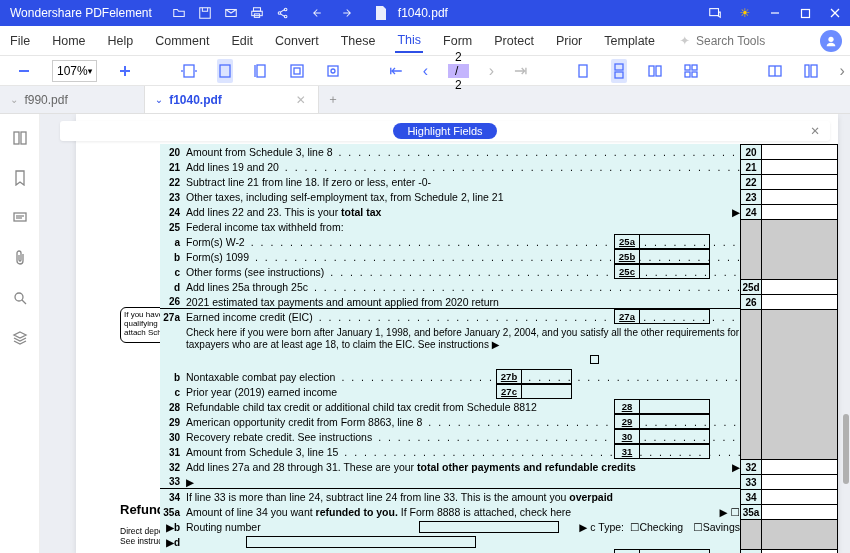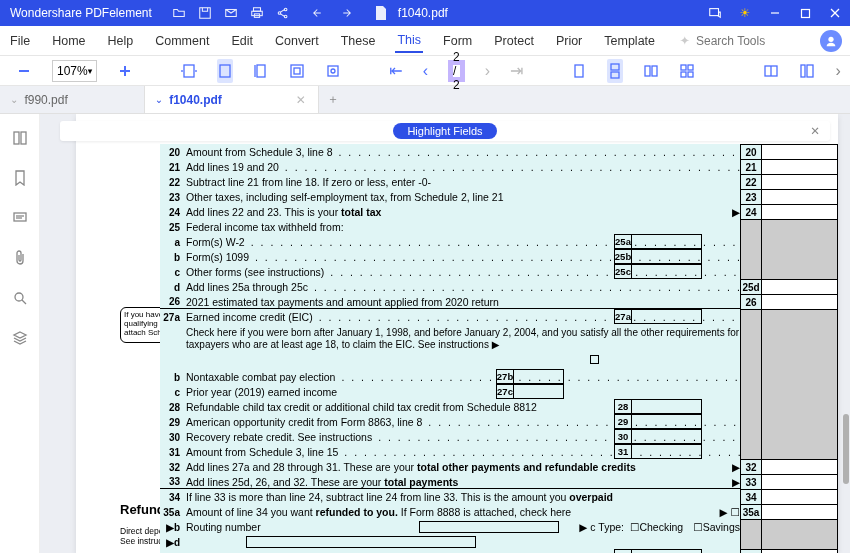--- a/index.html
+++ b/index.html
@@ -19,21 +19,21 @@
   .menubar .mi.active { color: #2e4fe6; border-bottom: 2px solid #2e4fe6; }
   .menubar .search { margin-left: auto; display: flex; align-items: center; gap: 6px; color: #bbb; padding-right: 8px; }
   .menubar .search input { border: none; outline: none; font-size: 12px; width: 90px; color: #666; }
   .menubar .avatar { width: 22px; height: 22px; border-radius: 50%; background: #6c8cff; color: #fff; display: flex; align-items: center; justify-content: center; margin: 0 8px; cursor: pointer; }
 
   .toolbar { height: 30px; background: #fff; display: flex; align-items: center; border-bottom: 1px solid #e6e6e6; padding: 0 16px; gap: 20px; }
   .toolbar .tbtn { width: 24px; height: 24px; display: flex; align-items: center; justify-content: center; color: #4e6fff; cursor: pointer; border-radius: 2px; }
   .toolbar .tbtn.active { background: #dce4ff; }
   .toolbar .sep { width: 1px; height: 18px; background: #e0e0e0; margin: 0 4px; }
   .toolbar .zoom-box { border: 1px solid #ccc; height: 22px; display: flex; align-items: center; padding: 0 4px; font-size: 12px; width: 58px; justify-content: space-between; cursor: pointer; }
-  .toolbar .page-box { border: 5px solid #c4b5fd; height: 22px; width: 46px; display: flex; align-items: center; justify-content: center; font-size: 12px; }
+  .toolbar .page-box { border: 7px solid #c4b5fd; height: 14px; width: 46px; display: flex; align-items: center; justify-content: center; font-size: 12px; }
   .toolbar .end-spacer { flex: 1; }
 
   .tabstrip { height: 28px; background: #eef0f5; border-bottom: 1px solid #e0e0e0; display: flex; align-items: stretch; font-size: 12px; }
   .tabstrip .ftab { display: flex; align-items: center; padding: 0 10px; gap: 6px; border-right: 1px solid #e0e0e0; cursor: pointer; color: #666; }
   .tabstrip .ftab.active { background: #fff; color: #2e4fe6; }
   .tabstrip .ftab .tclose { color: #bbb; padding: 0 2px; }
   .tabstrip .addtab { width: 28px; display: flex; align-items: center; justify-content: center; color: #888; cursor: pointer; }
 
   .workspace { display: flex; height: 439px; }
   .leftbar { width: 40px; background: #fff; border-right: 1px solid #eee; display: flex; flex-direction: column; align-items: center; padding-top: 14px; gap: 20px; }
@@ -52,21 +52,21 @@
   .form .rightgrid .rg .rnum { width: 22px; border-left: 1px solid #000; border-right: 1px solid #000; display: flex; align-items: center; justify-content: center; font-weight: bold; font-size: 10px; background: #e0f5f5; }
   .form .rightgrid .rg .rval { flex: 1; border-right: 1px solid #000; }
   .form .lines { position: absolute; left: 84px; right: 98px; top: 0; }
   .form .lines .ln { height: 15px; display: flex; align-items: center; background: #e0f5f5; border-top: 1px solid transparent; }
   .form .lines .ln.three { height: 45px; align-items: flex-start; padding-top: 2px; }
   .form .lines .ln .num { width: 26px; text-align: right; font-weight: bold; padding-right: 6px; font-size: 10px; }
   .form .lines .ln .sub { width: 26px; text-align: right; font-weight: bold; padding-right: 6px; font-size: 10px; }
   .form .lines .ln .txt { flex: 1; white-space: nowrap; overflow: hidden; font-size: 10.5px; }
   .form .lines .ln .dots::after { content: ". . . . . . . . . . . . . . . . . . . . . . . . . . . . . . . . . . . . . . . . . . . . . . . . . . . . . . . . . . . ."; color: #000; letter-spacing: 2px; padding-left: 6px; }
   .mini { position: absolute; display: flex; height: 15px; }
-  .mini .mn { width: 18px; border: 1px solid #000; display: flex; align-items: center; justify-content: center; font-size: 9.5px; font-weight: bold; background: #e0f5f5; }
+  .mini .mn { width: 26px; border: 1px solid #000; display: flex; align-items: center; justify-content: center; font-size: 9.5px; font-weight: bold; background: #e0f5f5; text-decoration: underline; }
   .mini .mv { width: 70px; border: 1px solid #000; border-left: none; }
 
   .note { position: absolute; left: 44px; top: 163px; width: 68px; height: 36px; border: 1.5px solid #000; border-radius: 6px; font-size: 8px; padding: 3px; line-height: 1.1; background: #fff; }
   .refund-label { position: absolute; left: 44px; top: 358px; font-weight: bold; font-size: 13px; }
   .refund-sub { position: absolute; left: 44px; top: 382px; font-size: 8.5px; line-height: 1.2; }
 
   .vscroll { position: absolute; right: -1px; top: 0; width: 10px; bottom: 0; }
   .vscroll .thumb { position: absolute; top: 300px; width: 6px; left: 2px; height: 70px; background: #b0b0b0; border-radius: 3px; }
 
   svg { display: block; }
@@ -424,21 +424,20 @@
               <span class="num">31</span>
               <span class="txt dots">Amount from Schedule 3, line 15</span>
             </div>
           <div class="ln">
               <span class="num">32</span>
               <span class="txt">Add lines 27a and 28 through 31. These are your <b>total other payments and refundable credits</b></span>
               <span>▶</span>
             </div>
           <div class="ln" style="border-bottom:1px solid #000">
               <span class="num">33</span>
-              <span class="txt">Add lines 25d, 26, and 32. These are your <b>total payments</b></span>
               <span>▶</span>
             </div>
           <div class="ln">
               <span class="num">34</span>
               <span class="txt">If line 33 is more than line 24, subtract line 24 from line 33. This is the amount you <b>overpaid</b></span>
             </div>
           <div class="ln">
               <span class="num">35a</span>
               <span class="txt">Amount of line 34 you want <b>refunded to you.</b> If Form 8888 is attached, check here</span>
               <span>▶ ☐</span>

